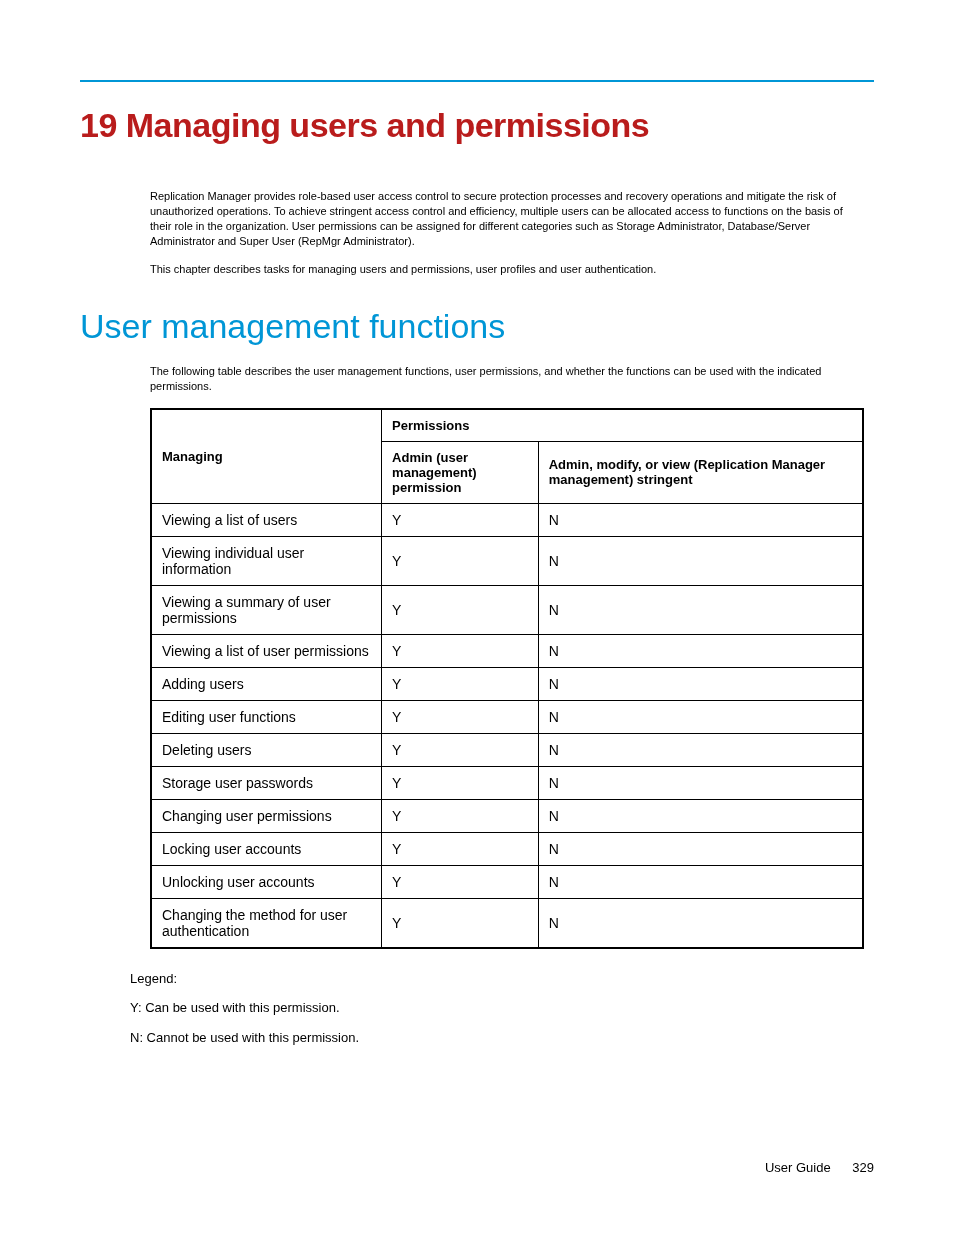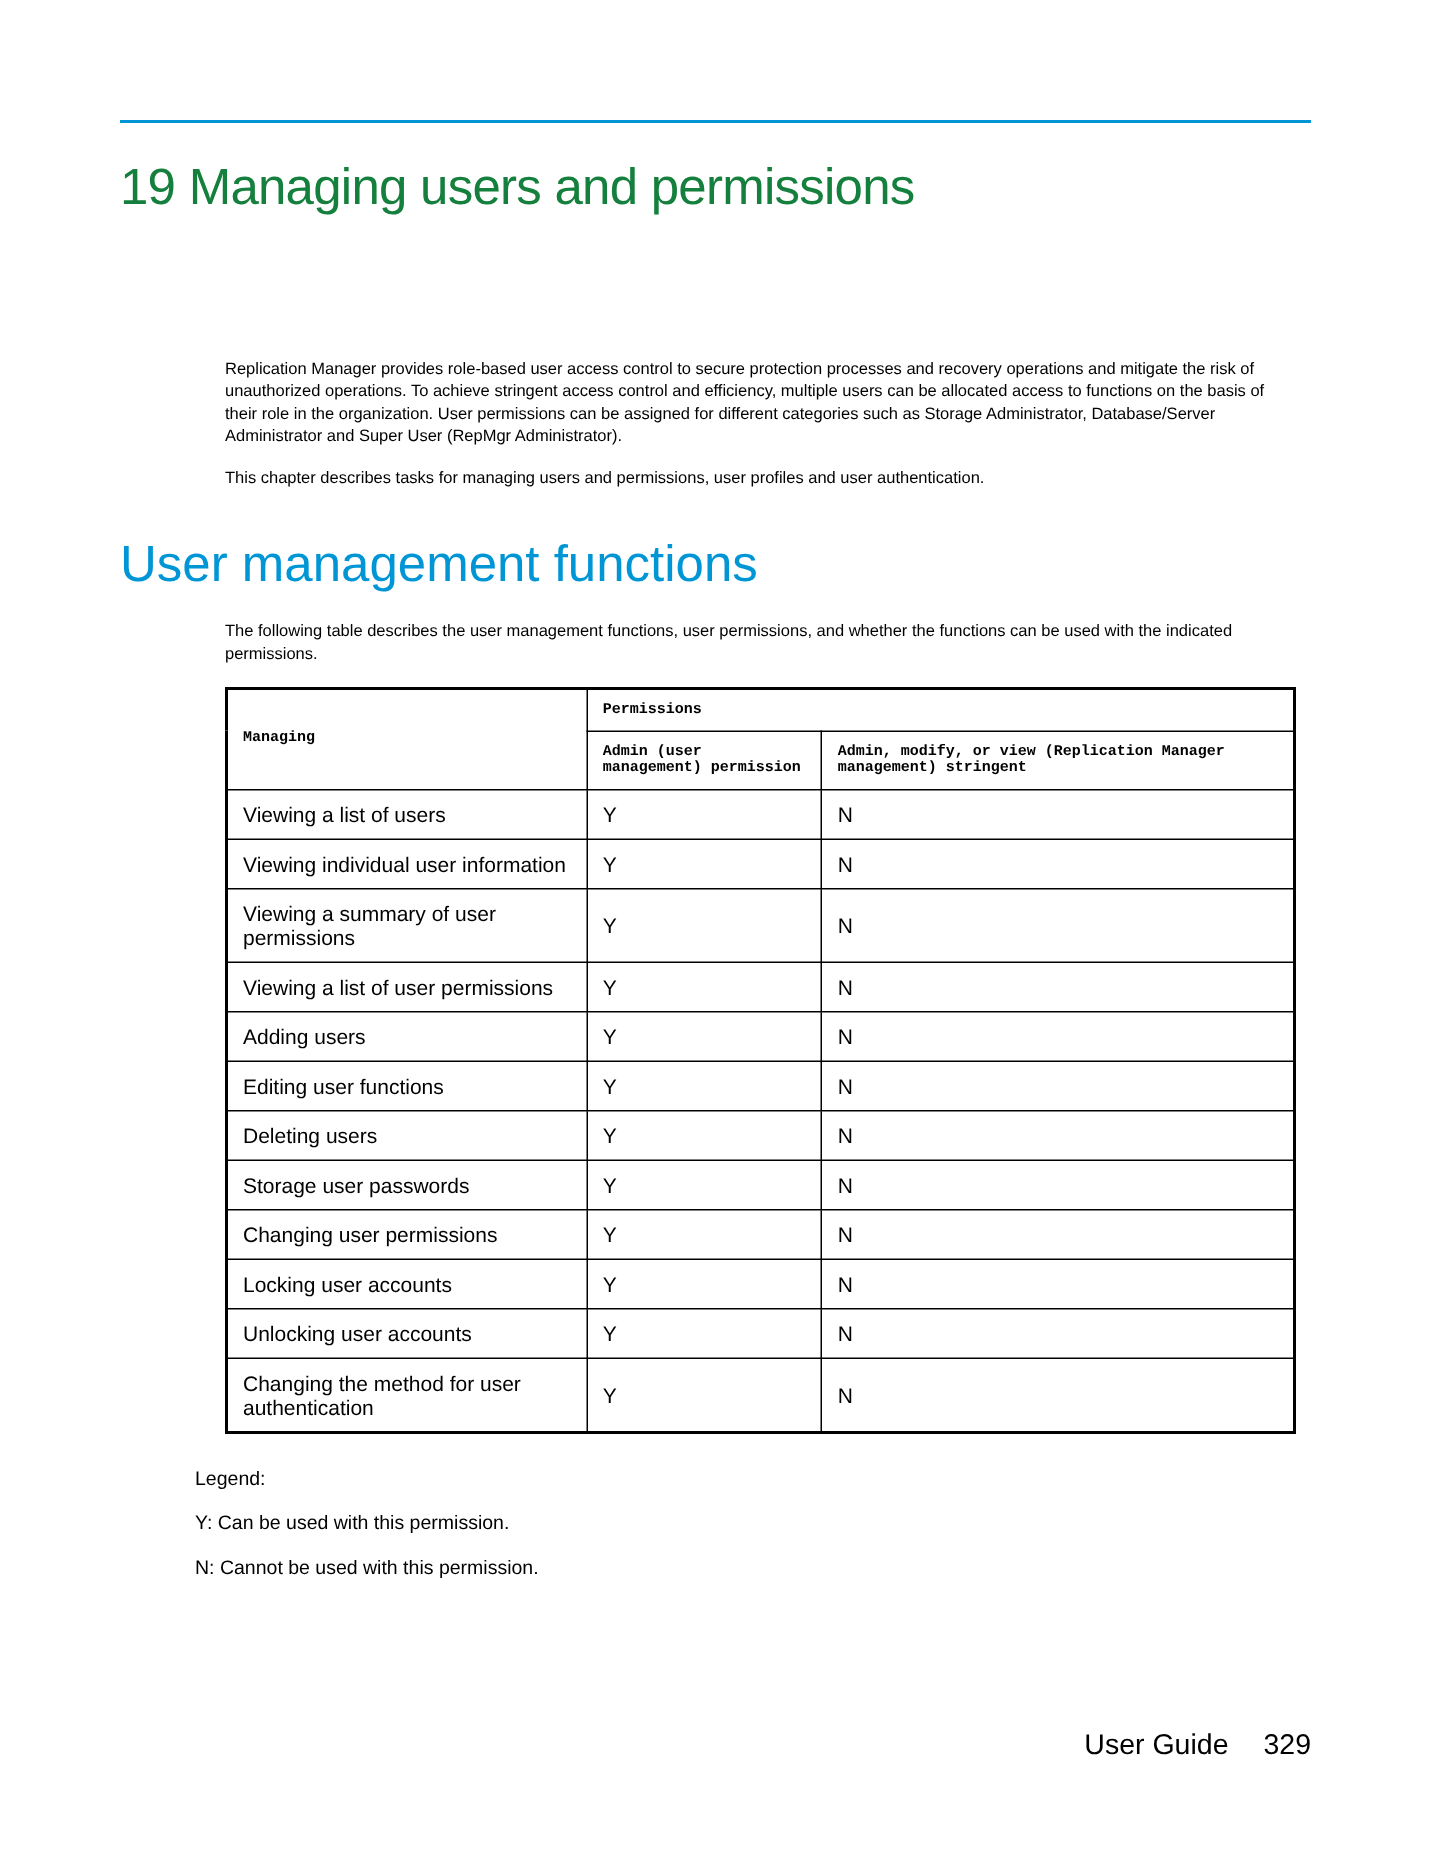--- a/index.html
+++ b/index.html
@@ -13,24 +13,24 @@
       width: 954px;
       height: 1235px;
       position: relative;
       padding: 80px 80px 40px 80px;
     }
     .top-rule {
       border-top: 2px solid #0096d6;
       margin-bottom: 24px;
     }
     .chapter-title {
-      color: #15803d;
+      color: #b91c1c;
       font-size: 34px;
-      font-weight: normal;
-      margin-bottom: 94px;
+      font-weight: bold;
+      margin-bottom: 44px;
       letter-spacing: -0.5px;
     }
     .body-text {
       font-size: 11px;
       line-height: 1.35;
       color: #000;
       margin-left: 70px;
       margin-right: 10px;
       margin-bottom: 14px;
     }
@@ -51,37 +51,36 @@
       margin-bottom: 20px;
     }
     .perm-table th, .perm-table td {
       border: 1px solid #000;
       padding: 8px 10px;
       text-align: left;
       vertical-align: middle;
     }
     .perm-table th {
       font-weight: bold;
-      font-size: 10px;
-      font-family: Liberation Mono, monospace;
+      font-size: 13px;
     }
     .perm-table .func-header {
       vertical-align: middle;
     }
     .legend {
       font-size: 13px;
       margin-left: 50px;
       margin-bottom: 10px;
       line-height: 1.5;
     }
     .footer {
       position: absolute;
       bottom: 60px;
       right: 80px;
-      font-size: 19px;
+      font-size: 13px;
       text-align: right;
     }
     .footer-page {
       margin-left: 18px;
     }
   </style>
 </head>
 <body>
 
 <div class="top-rule"></div>

